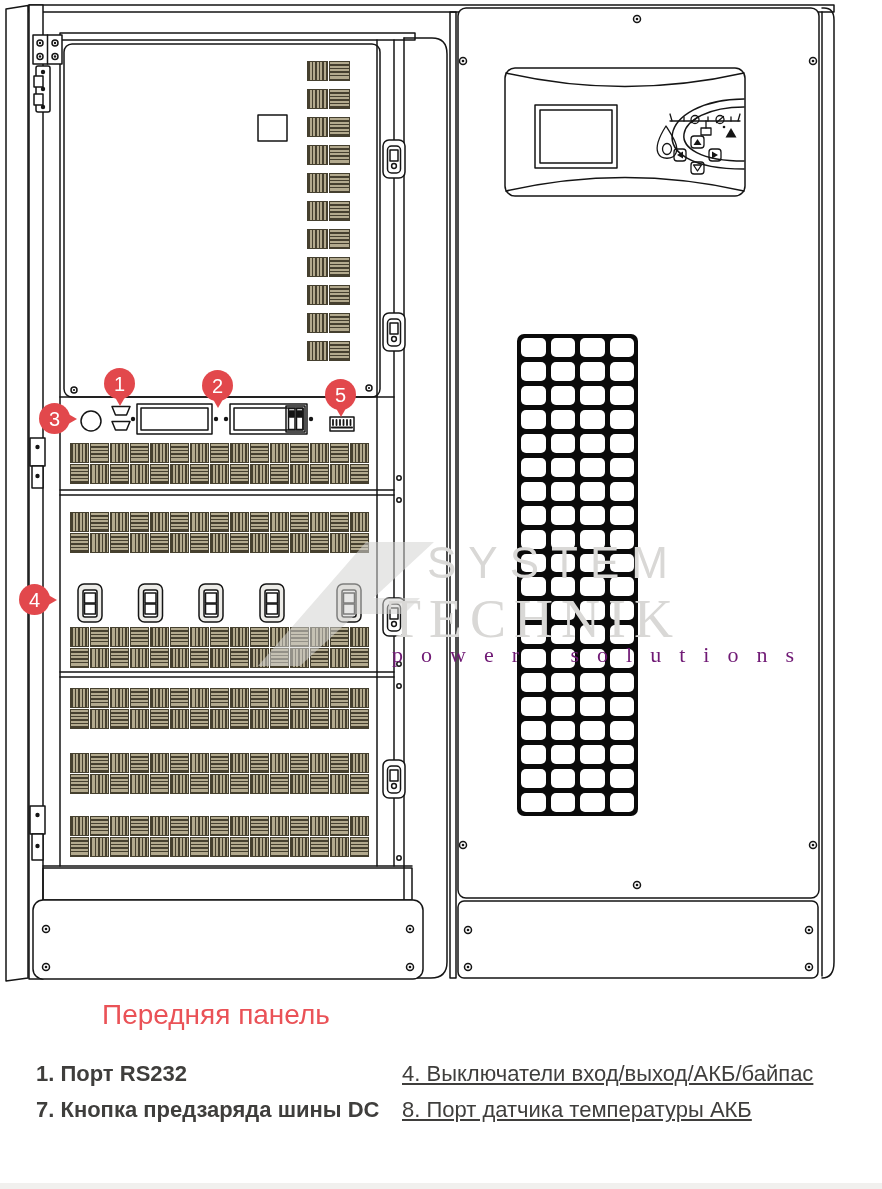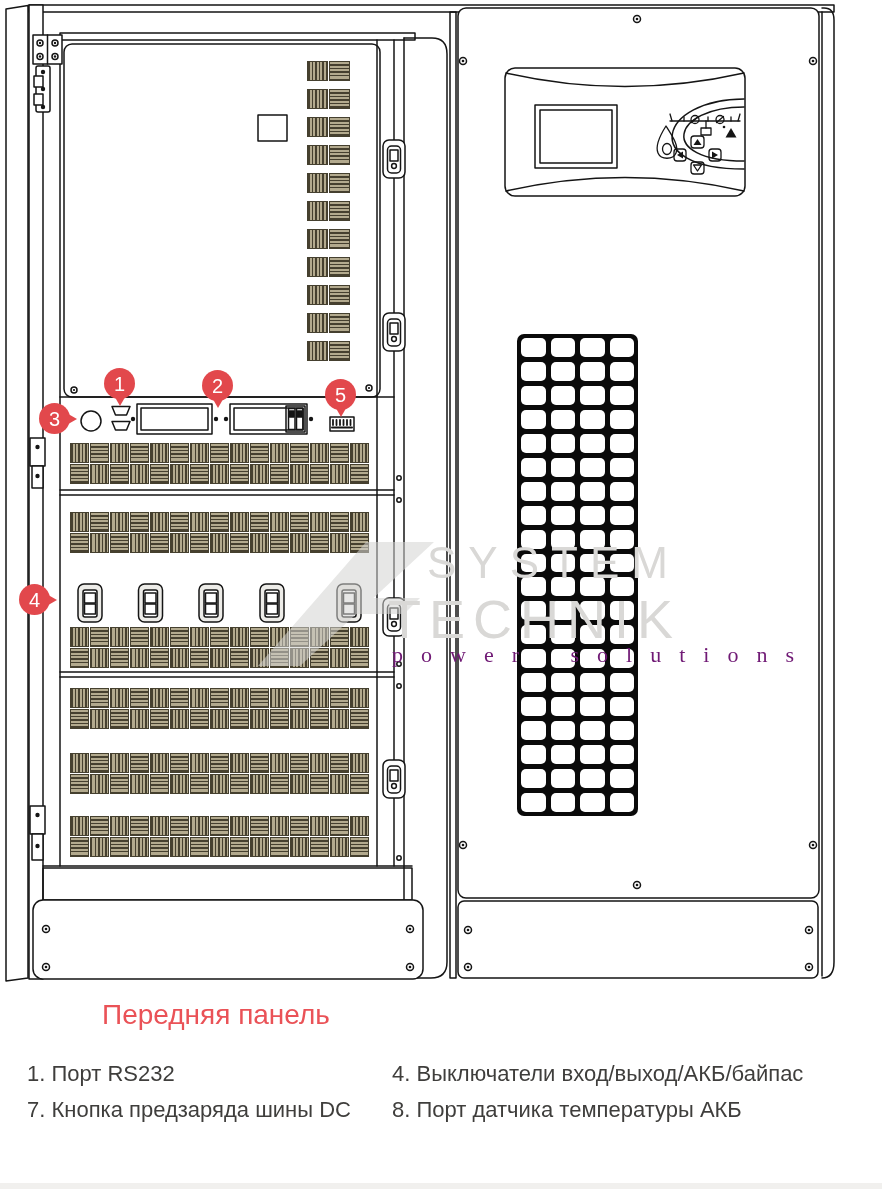--- a/index.html
+++ b/index.html
@@ -28,29 +28,29 @@
           z-index:3;line-height:1;}
   .marker::after{content:'';position:absolute;width:0;height:0;}
   .marker.down::after{left:50%;top:24px;transform:translateX(-50%);
           border-left:8px solid transparent;border-right:8px solid transparent;border-top:14px solid #e2484c;}
   .marker.right::after{top:50%;left:24px;transform:translateY(-50%);
           border-top:8px solid transparent;border-bottom:8px solid transparent;border-left:14px solid #e2484c;}
 
   
   .wm{position:absolute;z-index:5;pointer-events:none;color:#d9d8d6;font-weight:400;white-space:nowrap;}
   .wm1{left:388px;top:538px;font-size:44px;letter-spacing:12px;margin-left:39px;}
-  .wm2{left:388px;top:588px;font-size:54px;letter-spacing:8px;}
+  .wm2{left:388px;top:588px;font-size:54px;letter-spacing:8px;font-family:Liberation Serif, serif;}
   .wm3{left:392px;top:642px;font-size:22px;letter-spacing:18px;word-spacing:10px;color:#701a75;font-family:Liberation Serif, serif;}
   .wm-logo{position:absolute;left:0;top:0;z-index:5;pointer-events:none;}
 
   
   .title{position:absolute;left:102px;top:999px;font-size:28px;color:#ea5257;z-index:4;}
   .legend-col{position:absolute;top:1056px;font-size:22px;color:#3f3e3c;line-height:36px;z-index:4;}
-  .legend-col.left{left:27px;width:360px;}
-  .legend-col.right{left:392px;width:460px;}
+  .legend-col.left{left:36px;width:360px;font-weight:bold;}
+  .legend-col.right{left:402px;width:460px;text-decoration:underline;}
   .footer-bar{position:absolute;left:0;bottom:0;width:882px;height:6px;background:#f1f0ee;z-index:4;}
 </style>
 </head>
 <body>
 
 <div id="canvas">
 
   <svg class="art" width="882" height="1189" viewBox="0 0 882 1189">
     <g stroke="#151515" stroke-width="1.5" fill="none" stroke-linejoin="round" stroke-linecap="round">
 

